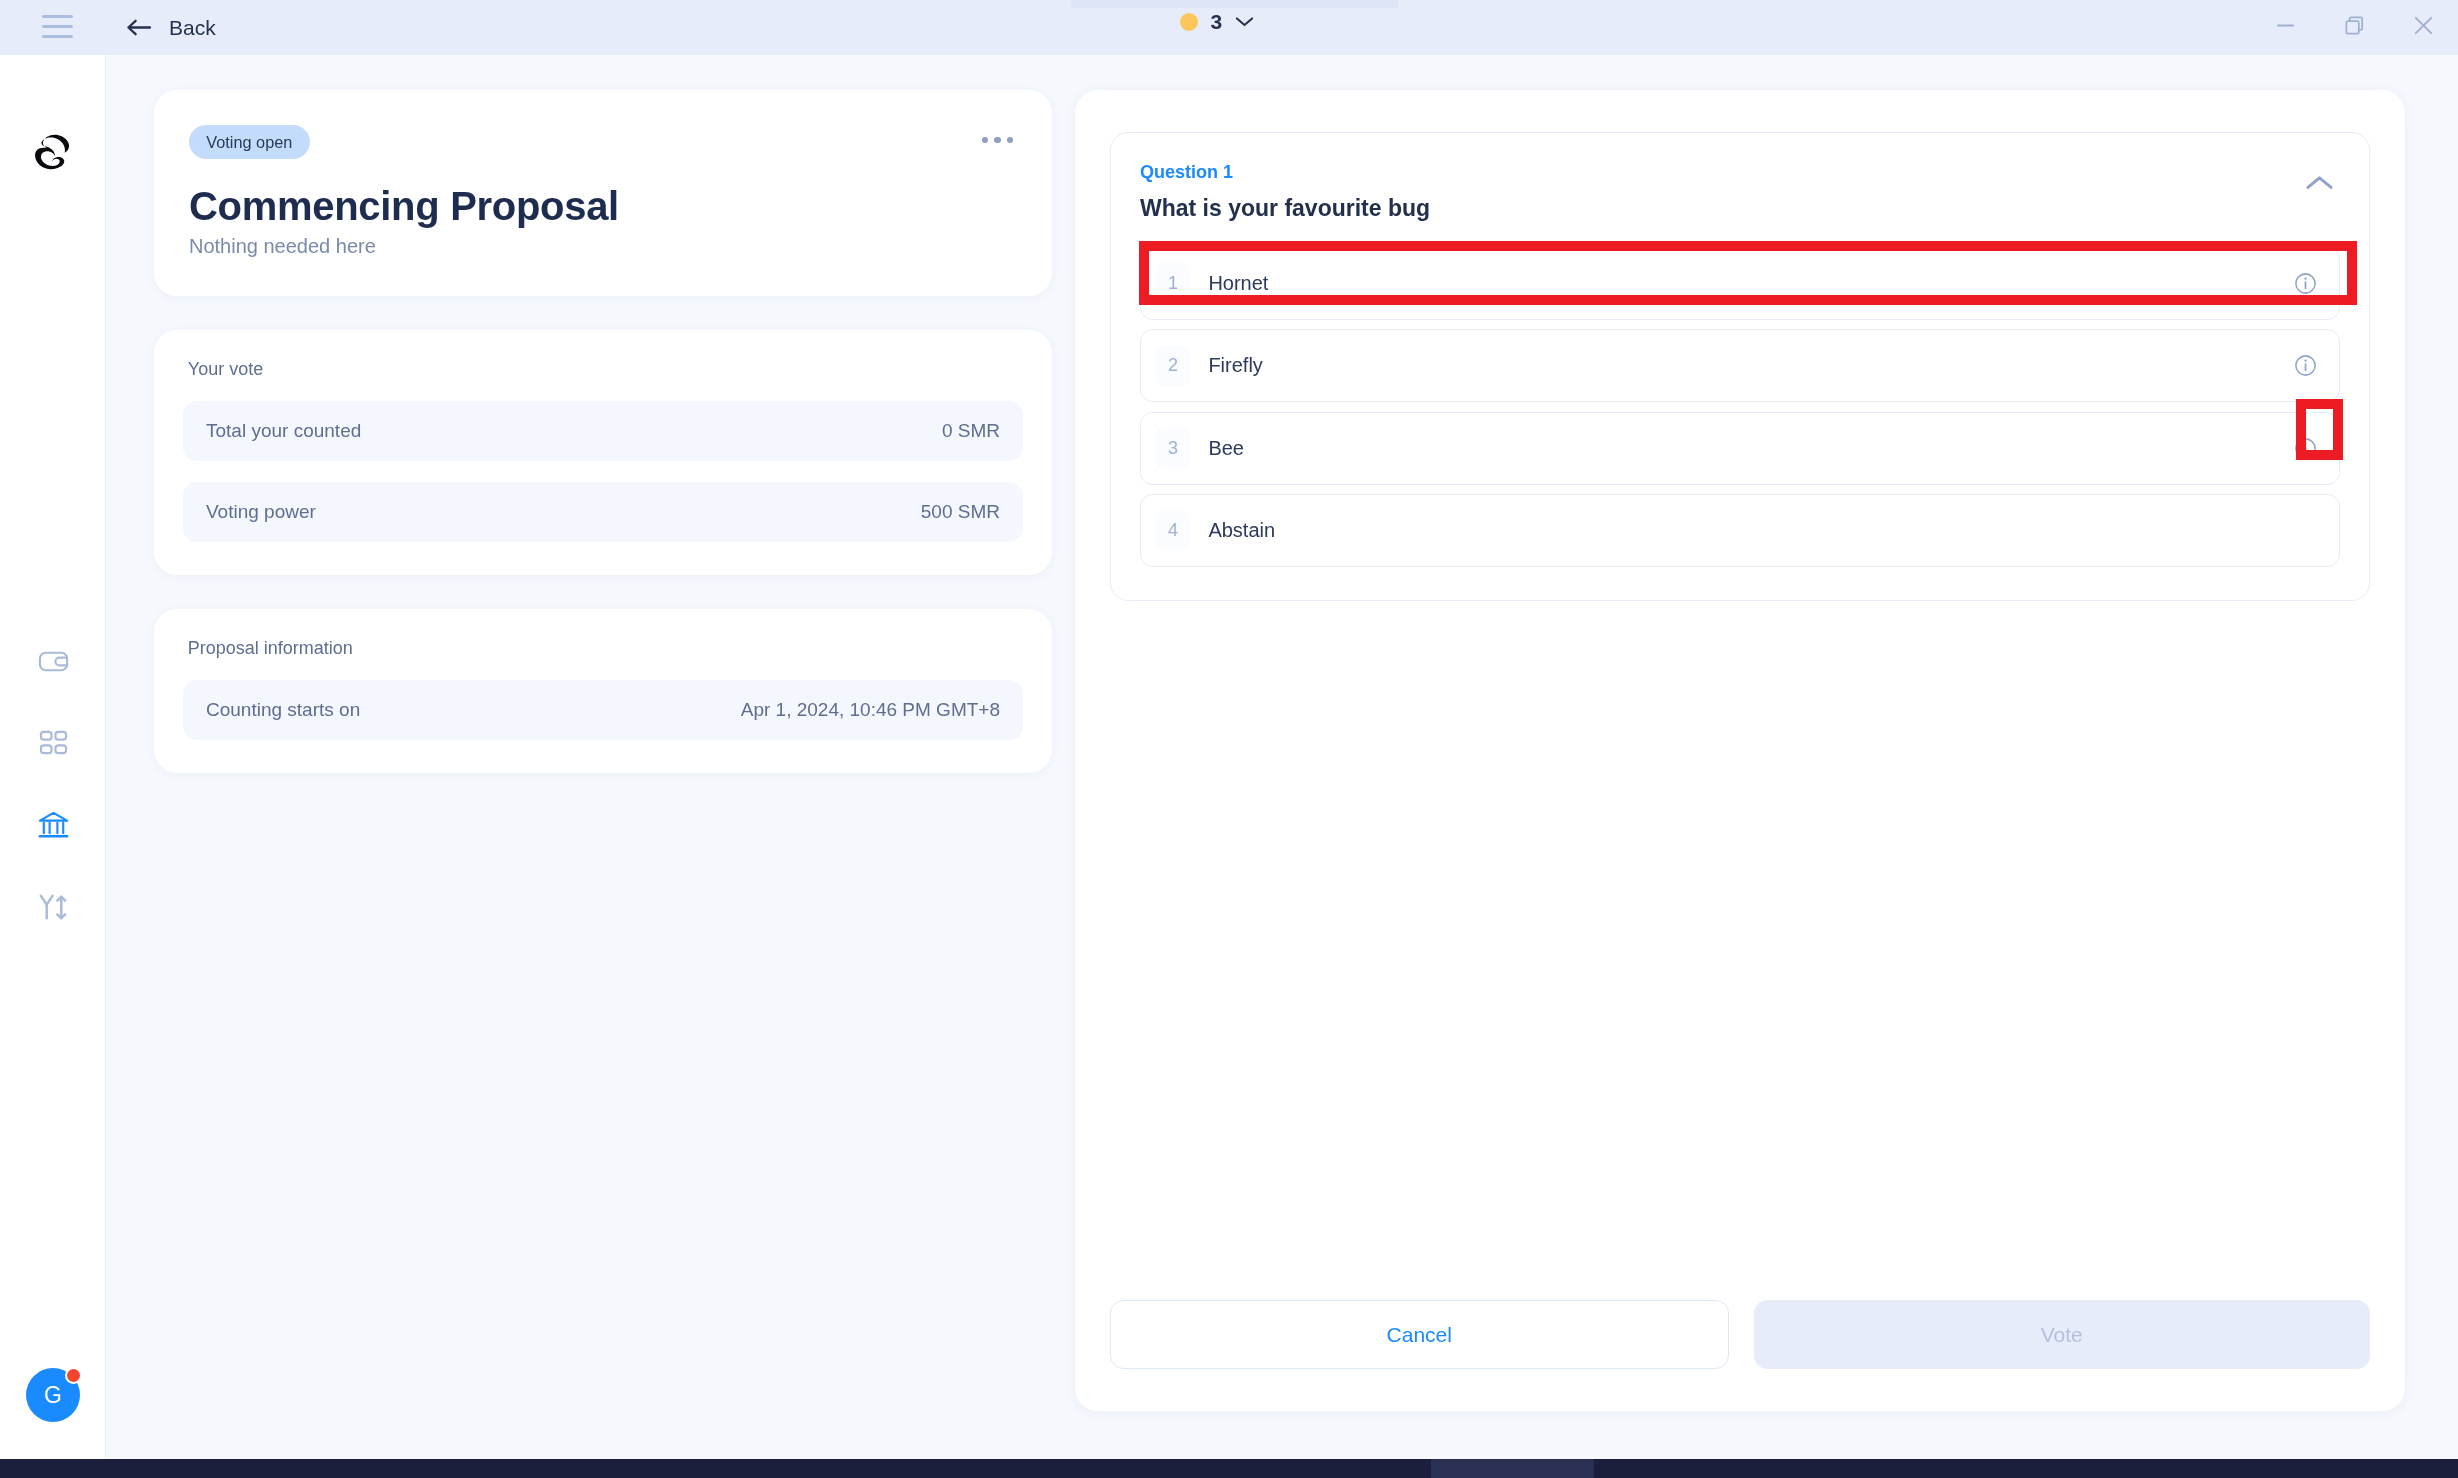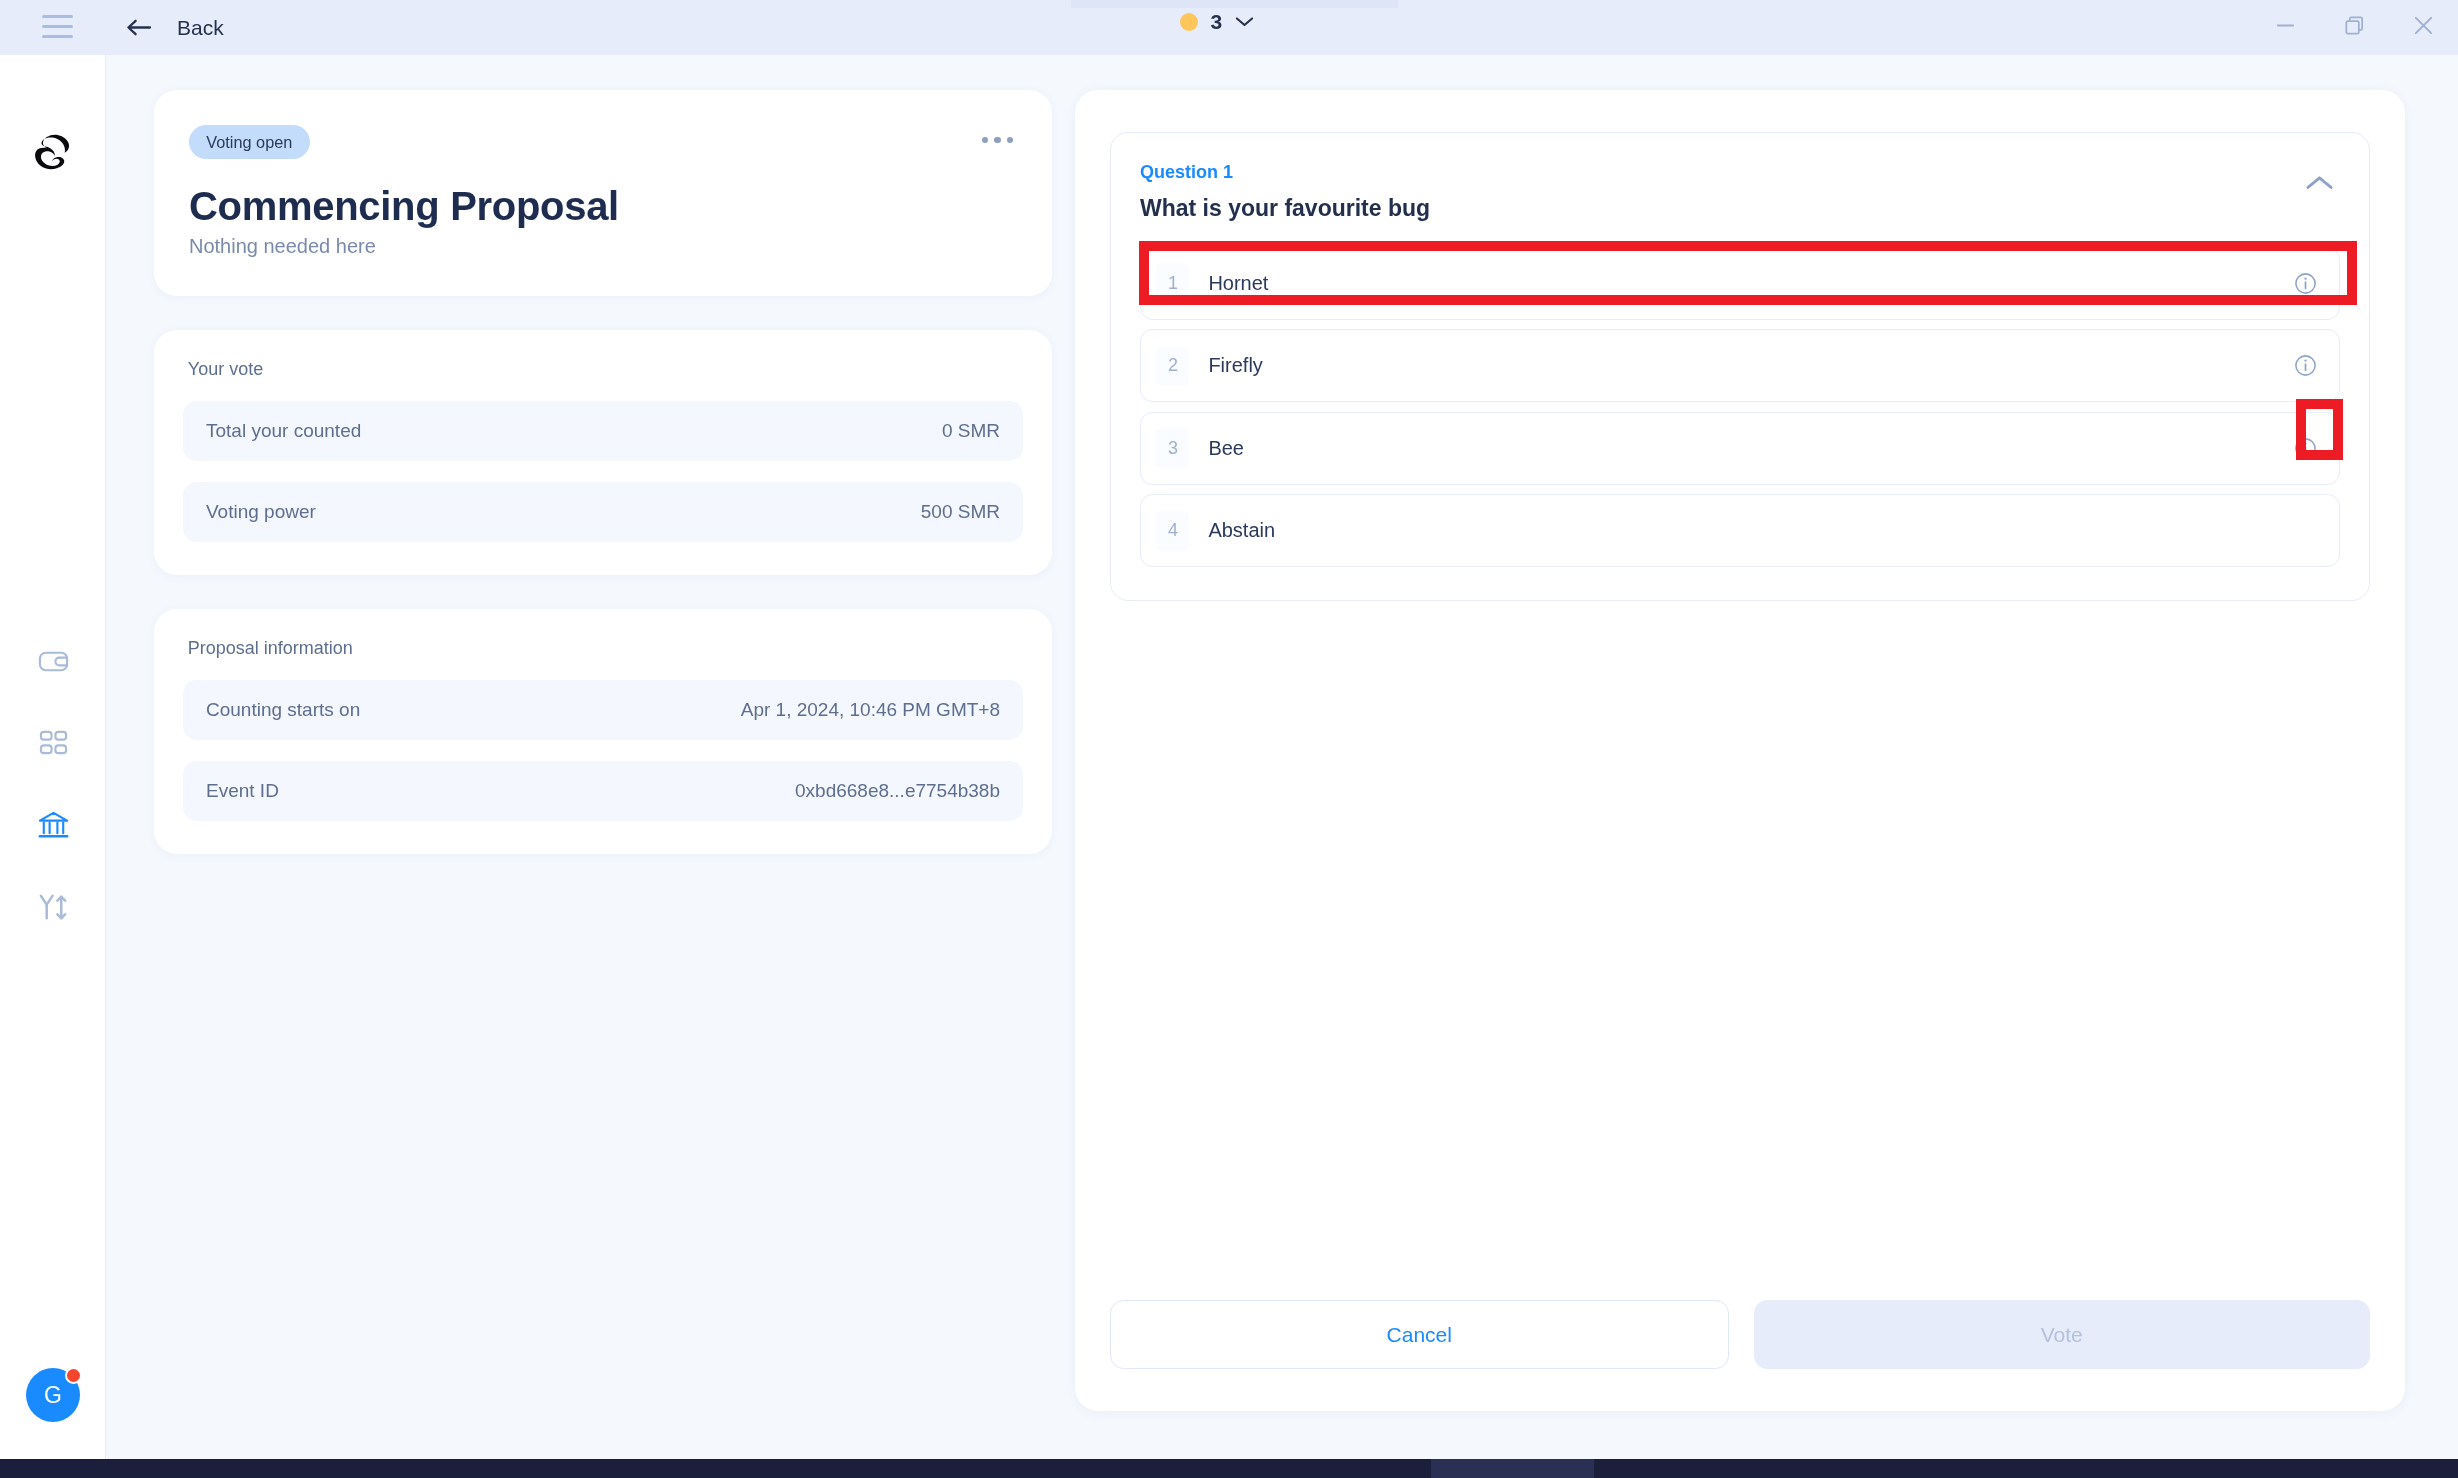--- a/index.html
+++ b/index.html
@@ -25,21 +25,21 @@
   .hamburger {
     position: absolute; left: 42px; top: 15.4px;
     width: 31px; height: 23px;
     display: flex; flex-direction: column; justify-content: space-between;
     cursor: pointer;
   }
   .hamburger span { display: block; height: 2.9px; width: 100%; background: #aabde0; border-radius: 1.9px; }
 
   .back-btn {
     position: absolute; left: 125px; top: 10.6px;
-    display: flex; align-items: center; gap: 25px;
+    display: flex; align-items: center; gap: 17px;
     cursor: pointer;
   }
   .back-arrow { width: 27px; height: 23px; display: block; }
   .back-label { font-size: 21px; color: #25314e; line-height: 33px; }
 
   .net-indicator {
     position: absolute; left: 1180px; top: 9.6px;
     display: flex; align-items: center; gap: 12.5px;
     cursor: pointer;
   }
@@ -342,24 +342,20 @@
         <span class="kv-key">Voting power</span>
         <span class="kv-val">500 SMR</span>
       </div>
     </div>
 
     <div class="card card-block">
       <div class="block-title">Proposal information</div>
       <div class="kv-row">
         <span class="kv-key">Counting starts on</span>
         <span class="kv-val">Apr 1, 2024, 10:46 PM GMT+8</span>
-      </div>
-      <div class="kv-row">
-        <span class="kv-key">Event ID</span>
-        <span class="kv-val">0xbd668e8...e7754b38b</span>
       </div>
     </div>
   </div>
 
   <div class="right-col">
 
     <div class="question-card">
       <div class="q-header">
         <div>
           <div class="q-label">Question 1</div>

